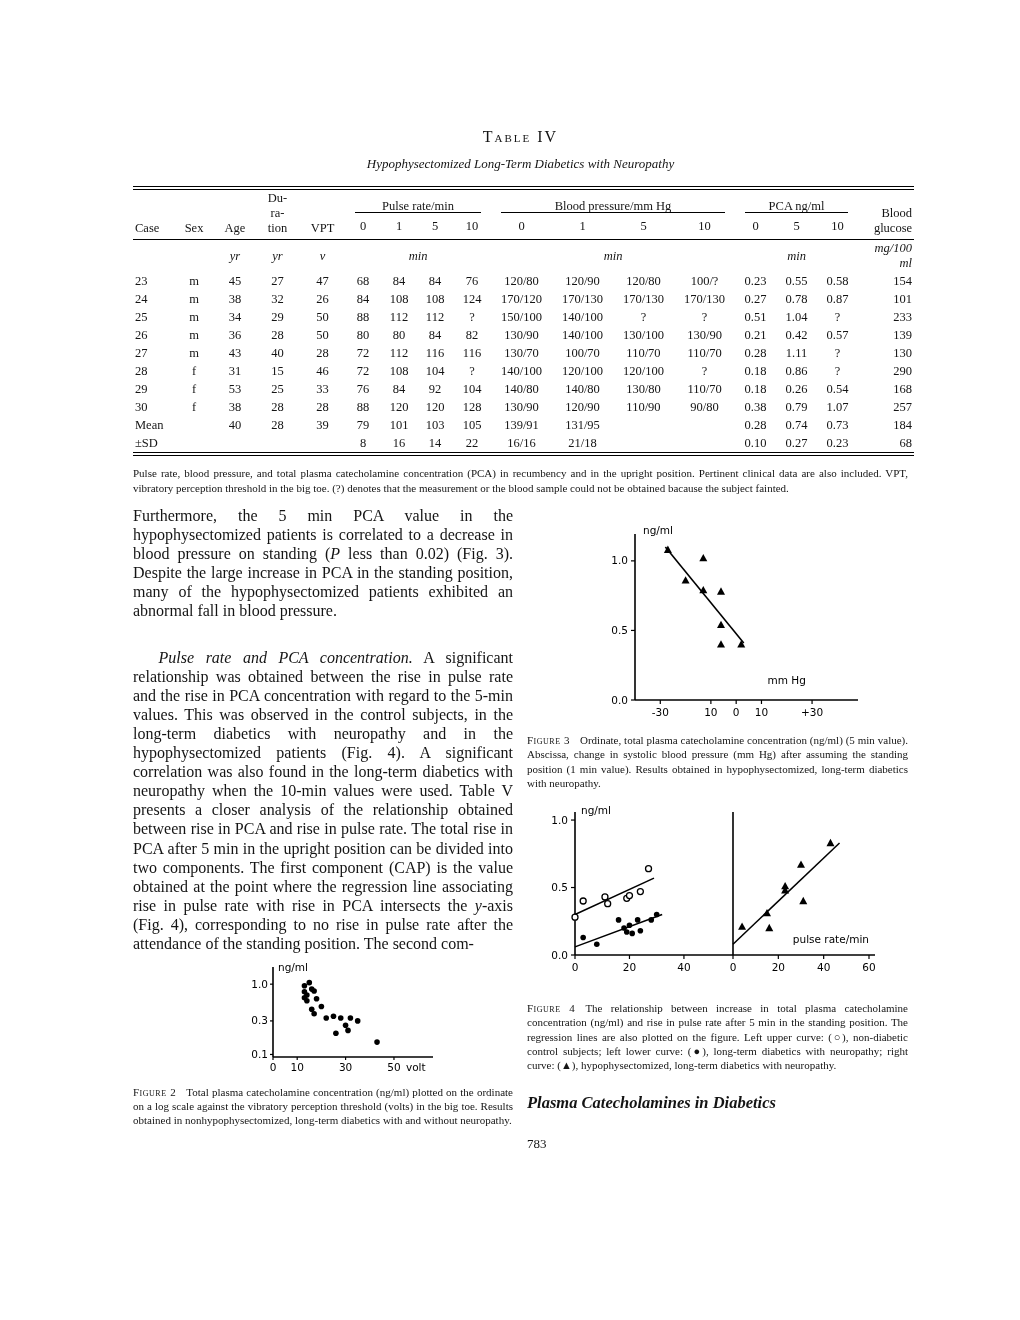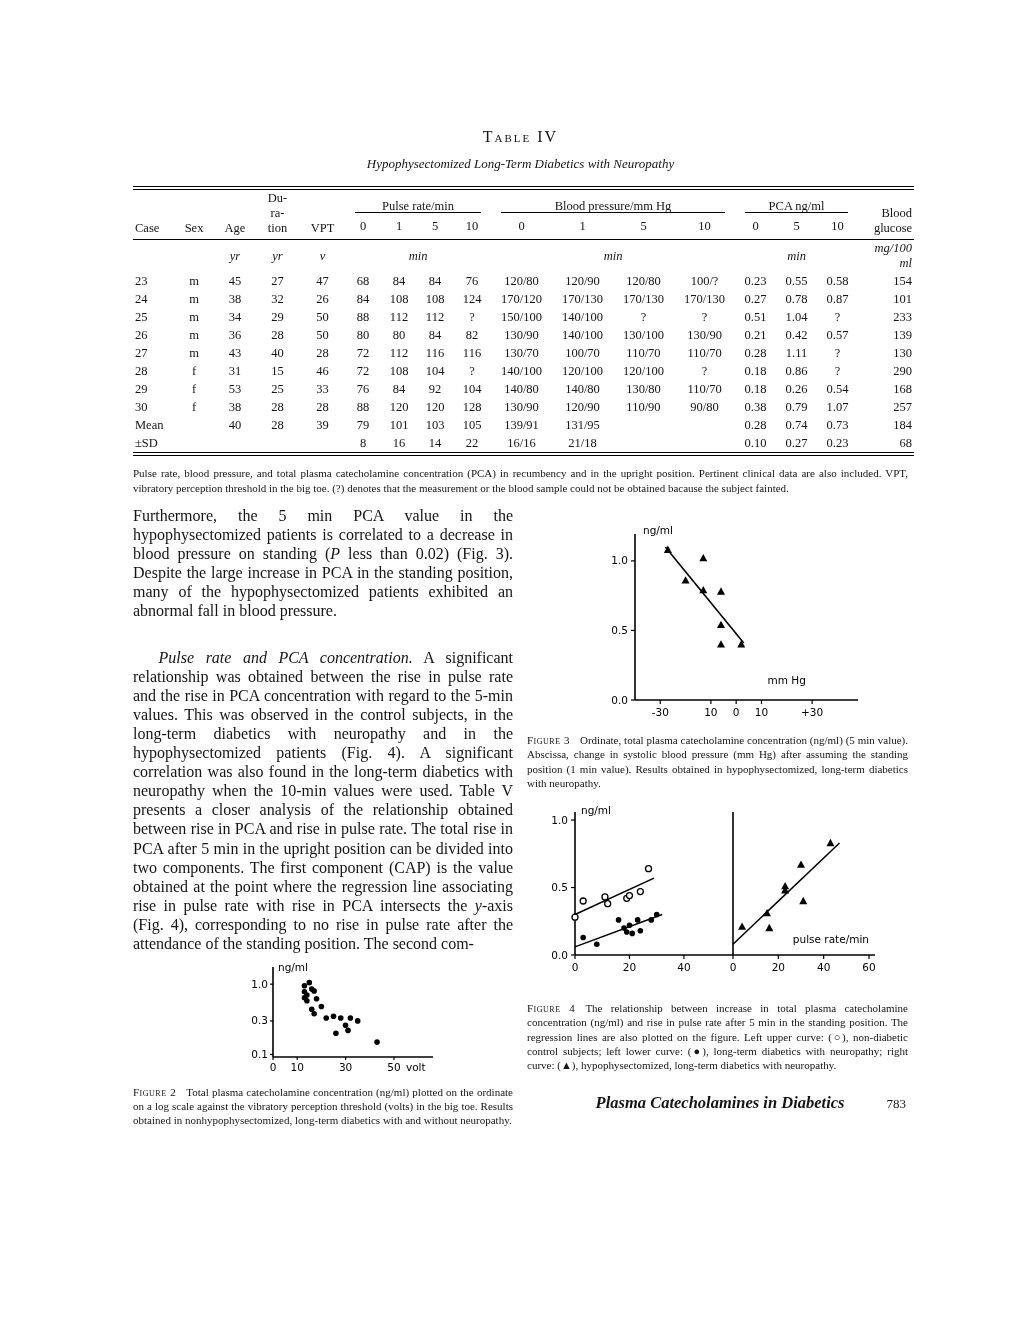--- a/index.html
+++ b/index.html
@@ -40,21 +40,21 @@
   
   .fig{line-height:0;}
   .fig-2-wrap{margin:6px 0 4px 108px;}
   .fig-3-wrap{margin:16px 0 2px 48px;}
   .fig-4-wrap{margin:10px 0 2px 10px;}
   .figcaption{font-size:11px;line-height:1.3;text-align:justify;margin-top:6px;}
   .figlabel{font-variant:small-caps;letter-spacing:0.5px;margin-right:10px;}
   svg text{font-family:"DejaVu Sans",sans-serif;font-size:10.5px;fill:#000;}
 
   
-  .footer{display:flex;justify-content:flex-end;align-items:baseline;gap:42px;margin-top:20px;padding-right:2px;}
+  .footer{display:flex;justify-content:flex-end;align-items:baseline;gap:24px;margin-top:20px;padding-right:2px;flex-direction:column;}
   .footer-title{font-style:italic;font-size:16.5px;font-weight:bold;}
   .footer-page{font-size:13px;}
 </style>
 </head>
 <body>
 
 <div class="page">
 
   <div class="table-block">
     <div class="tbl-title">Table IV</div>

